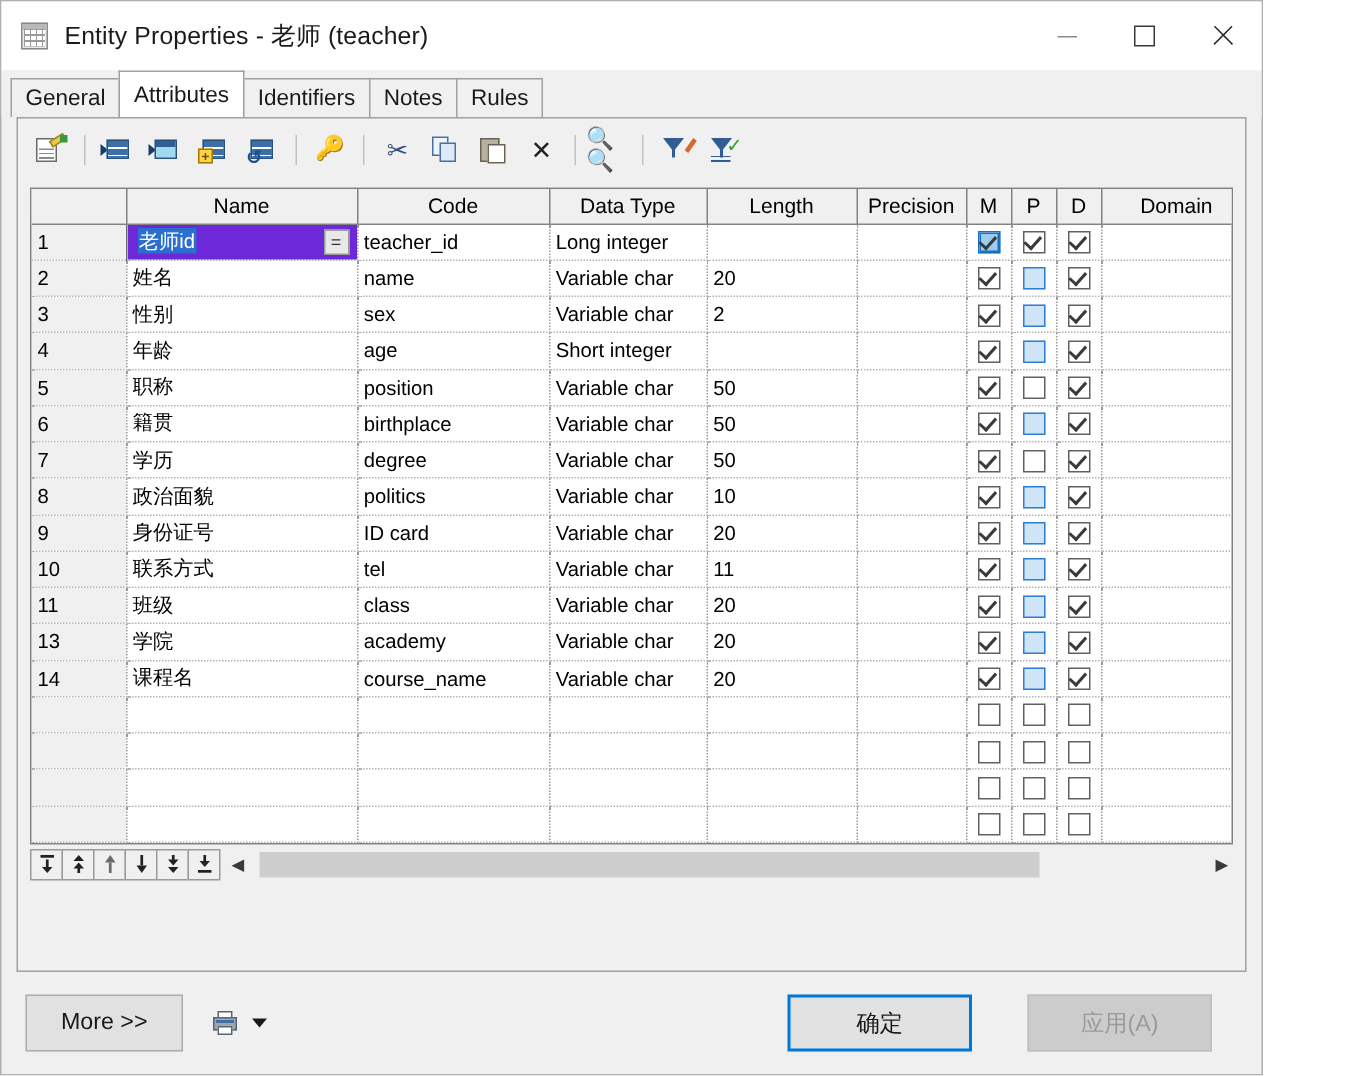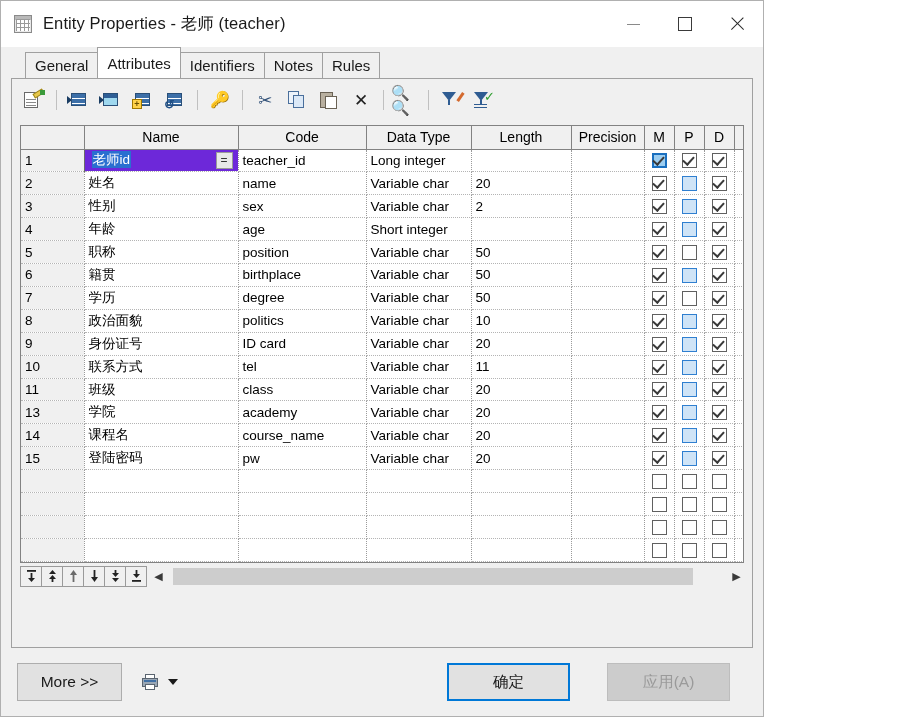--- a/index.html
+++ b/index.html
@@ -7,21 +7,21 @@
     margin: 0; padding: 0;
     width: 914px; height: 717px;
     font-family: "Liberation Sans", "DejaVu Sans", sans-serif;
     background: #ffffff;
     overflow: hidden;
   }
 
   
   .window {
     position: relative;
-    width: 764px; height: 717px;
+    width: 842px; height: 717px;
     background: #f0f0f0;
     border: 1px solid #b0b0b0;
     display: flex; flex-direction: column;
   }
 
   
   .titlebar {
     height: 46px; min-height: 46px;
     background: #ffffff;
     display: flex; align-items: center;
@@ -63,21 +63,21 @@
     width: 17px; height: 1.4px; background: #2a2a2a;
   }
   .glyph-close::before { transform: rotate(45deg); }
   .glyph-close::after  { transform: rotate(-45deg); }
 
   
   .tabstrip {
     height: 31px; min-height: 31px;
     background: #f0f0f0;
     display: flex; align-items: flex-end;
-    padding-left: 24px;
+    padding-left: 6px;
     position: relative;
   }
   .tab {
     height: 26px;
     padding: 0 9px;
     display: flex; align-items: center;
     font-size: 15px; color: #1a1a1a;
     border: 1px solid #a0a0a0;
     border-bottom: none;
     background: #f0f0f0;
@@ -735,32 +735,20 @@
                 <td>course_name</td>
                 <td>Variable char</td>
                 <td>20</td>
                 <td></td>
                 <td class="cb"><span class="chk on"></span></td>
                 <td class="cb"><span class="chk blue"></span></td>
                 <td class="cb"><span class="chk on"></span></td>
                 <td style="border-right:none"><none></none></td>
               </tr>
               <tr>
-                <td class="rowhdr">15</td>
-                <td>登陆密码</td>
-                <td>pw</td>
-                <td>Variable char</td>
-                <td>20</td>
-                <td></td>
-                <td class="cb"><span class="chk on"></span></td>
-                <td class="cb"><span class="chk blue"></span></td>
-                <td class="cb"><span class="chk on"></span></td>
-                <td style="border-right:none"><none></none></td>
-              </tr>
-              <tr>
                 <td class="rowhdr"></td>
                 <td></td>
                 <td></td>
                 <td></td>
                 <td></td>
                 <td></td>
                 <td class="cb"><span class="chk"></span></td>
                 <td class="cb"><span class="chk"></span></td>
                 <td class="cb"><span class="chk"></span></td>
                 <td style="border-right:none"></td>

